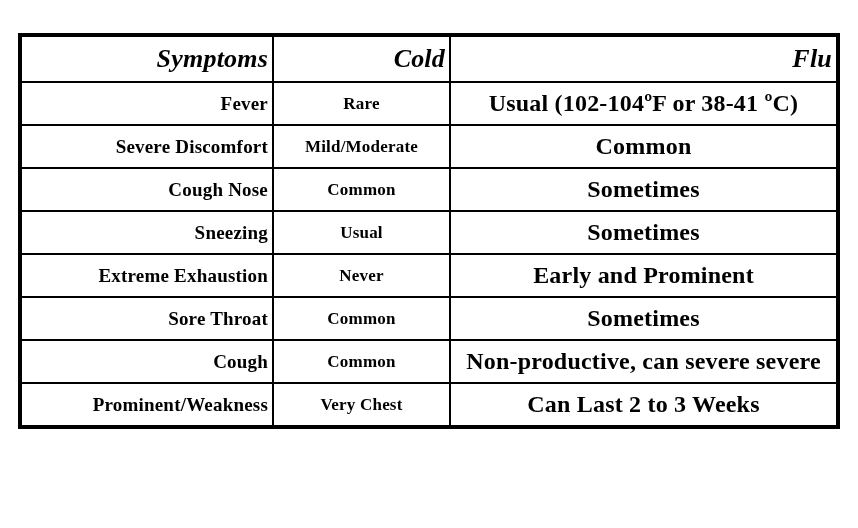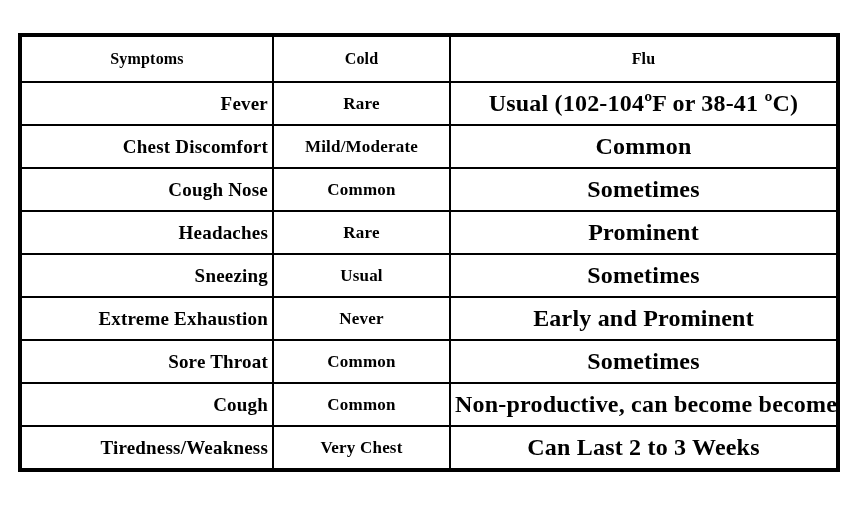--- a/index.html
+++ b/index.html
@@ -44,22 +44,24 @@
     vertical-align: middle;
     height: 41px;
     padding: 0 4px;
     font-weight: bold;
     font-size: 17px;
     letter-spacing: 0.2px;
     white-space: nowrap;
     overflow: hidden;
   }
   table.comparison thead th {
-    font-size: 16px;
+    font-style: italic;
+    font-size: 26px;
     height: 44px;
+    text-align: right;
   }
   table.comparison tbody tr td:first-child {
     font-size: 19px;
     text-align: right;
   }
   table.comparison tbody td.flu-cell {
     font-size: 24px;
   }
   
   table.comparison thead th { border-top: none; }
@@ -82,55 +84,50 @@
           <th>Flu</th>
         </tr>
       </thead>
       <tbody>
         <tr>
           <td>Fever</td>
           <td>Rare</td>
           <td class="flu-cell">Usual (102-104ºF or 38-41 ºC)</td>
         </tr>
         <tr>
-          <td>Chest Discomfort</td>
+          <td>Severe Discomfort</td>
           <td>Mild/Moderate</td>
           <td class="flu-cell">Common</td>
         </tr>
         <tr>
           <td>Cough Nose</td>
           <td>Common</td>
           <td class="flu-cell">Sometimes</td>
-        </tr>
-        <tr>
-          <td>Headaches</td>
-          <td>Rare</td>
-          <td class="flu-cell">Prominent</td>
         </tr>
         <tr>
           <td>Sneezing</td>
           <td>Usual</td>
           <td class="flu-cell">Sometimes</td>
         </tr>
         <tr>
           <td>Extreme Exhaustion</td>
           <td>Never</td>
           <td class="flu-cell">Early and Prominent</td>
         </tr>
         <tr>
           <td>Sore Throat</td>
           <td>Common</td>
           <td class="flu-cell">Sometimes</td>
         </tr>
         <tr>
           <td>Cough</td>
           <td>Common</td>
-          <td class="flu-cell">Non-productive, can become become</td>
+          <td class="flu-cell">Non-productive, can severe severe</td>
         </tr>
         <tr>
-          <td>Tiredness/Weakness</td>
+          <td>Prominent/Weakness</td>
           <td>Very Chest</td>
           <td class="flu-cell">Can Last 2 to 3 Weeks</td>
         </tr>
       </tbody>
     </table>
   </div>
 </div>
 
 </body></html>

